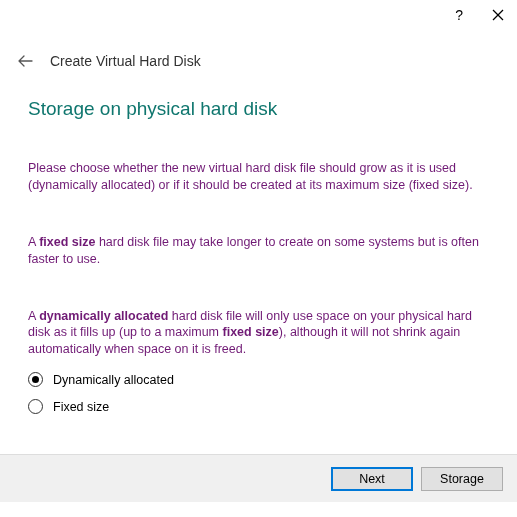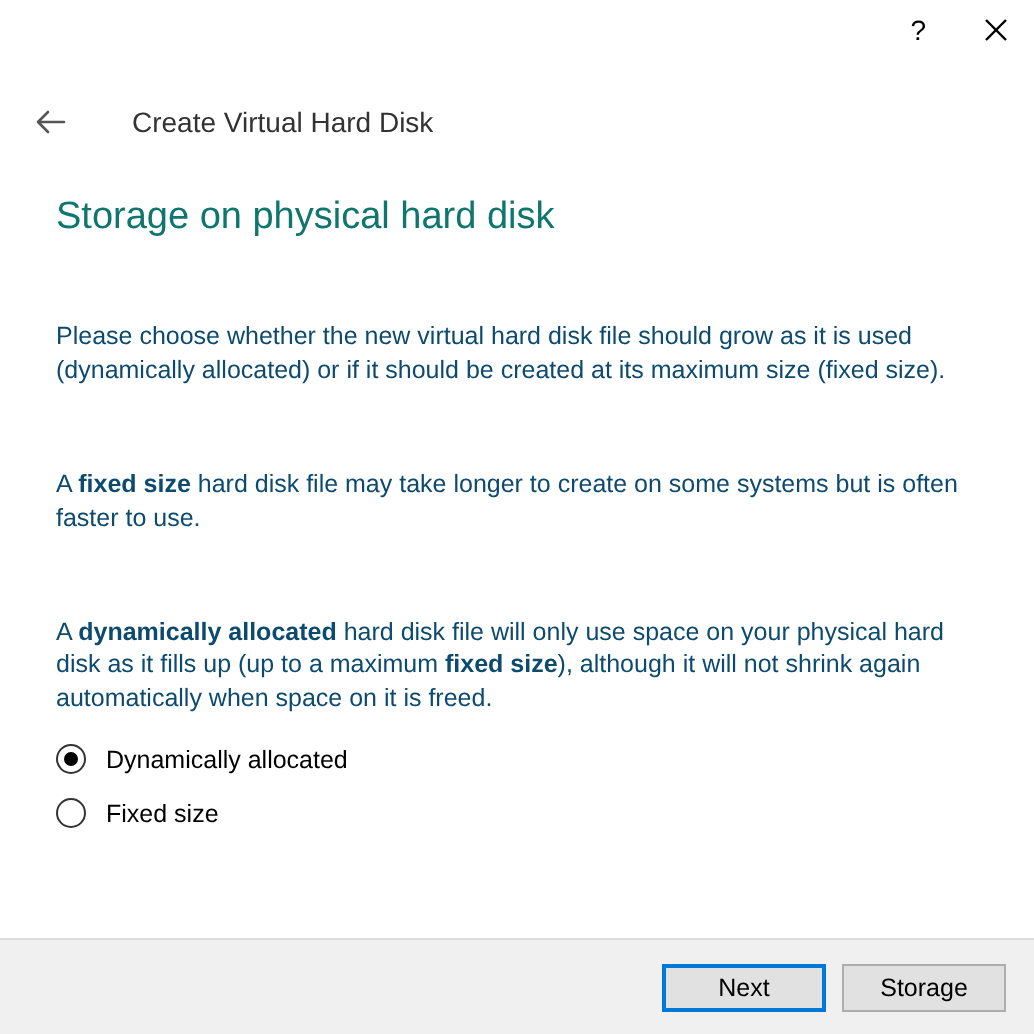--- a/index.html
+++ b/index.html
@@ -57,36 +57,35 @@
       justify-content: center;
     }
     .back-icon svg {
       width: 16px;
       height: 16px;
       stroke: #555;
     }
     .header-title {
       font-size: 14px;
       color: #333;
-      margin-left: 16px;
     }
     .content {
       padding: 18px 28px 10px 28px;
     }
     .page-heading {
       font-size: 19px;
       color: #0f766e;
       font-weight: 400;
       margin-bottom: 22px;
     }
     .para {
       font-size: 12.5px;
       line-height: 1.35;
       margin-bottom: 14px;
-      color: #0c4a6e;
+      color: #701a75;
       margin-top: 40px;
     }
     .radio-group {
       margin-top: 6px;
     }
     .radio-row {
       display: flex;
       align-items: center;
       gap: 10px;
       margin-bottom: 12px;
@@ -107,21 +106,21 @@
       width: 7px;
       height: 7px;
       background: #000;
       border-radius: 50%;
     }
     .radio-label {
       font-size: 12.5px;
     }
     .footer {
       position: absolute;
-      bottom: 0;
+      bottom: 15px;
       left: 0;
       right: 0;
       border-top: 1px solid #ddd;
       background: #f0f0f0;
       height: 48px;
       display: flex;
       justify-content: flex-end;
       align-items: center;
       padding-right: 14px;
       gap: 8px;

